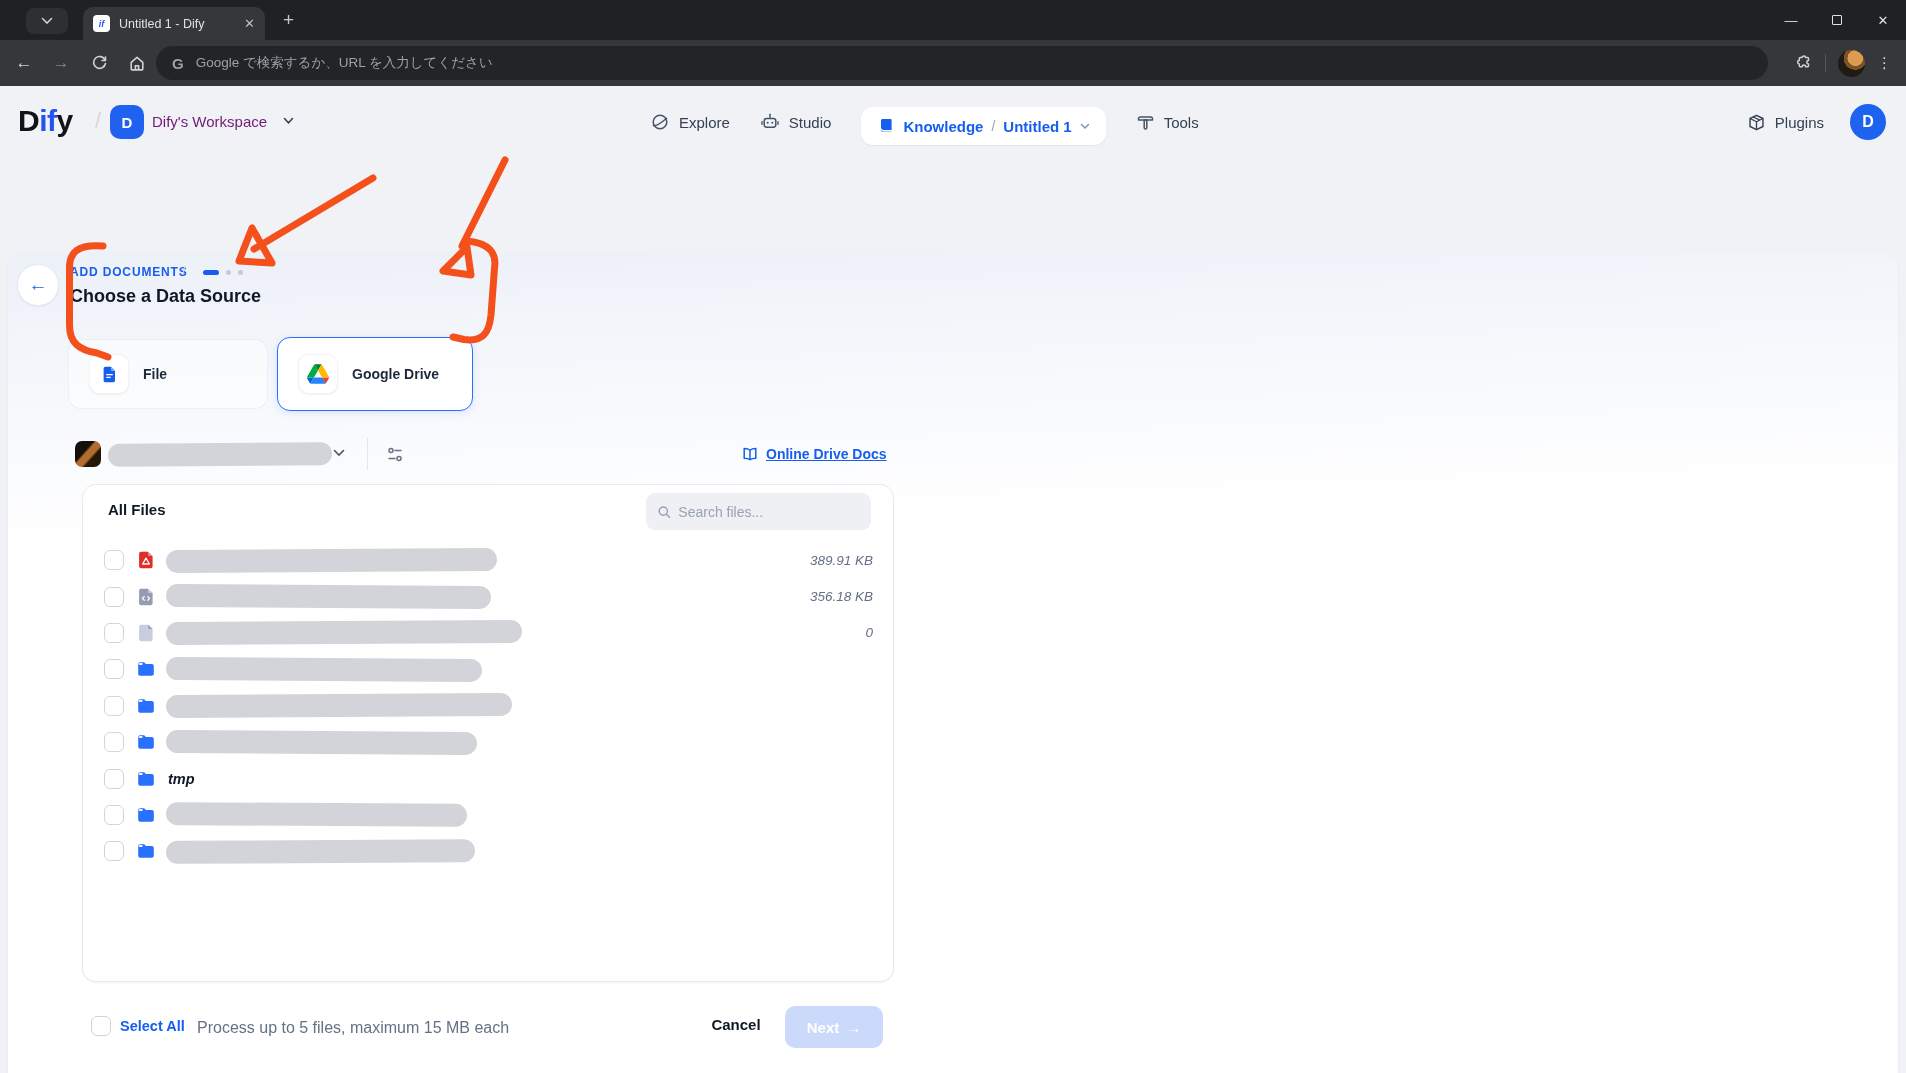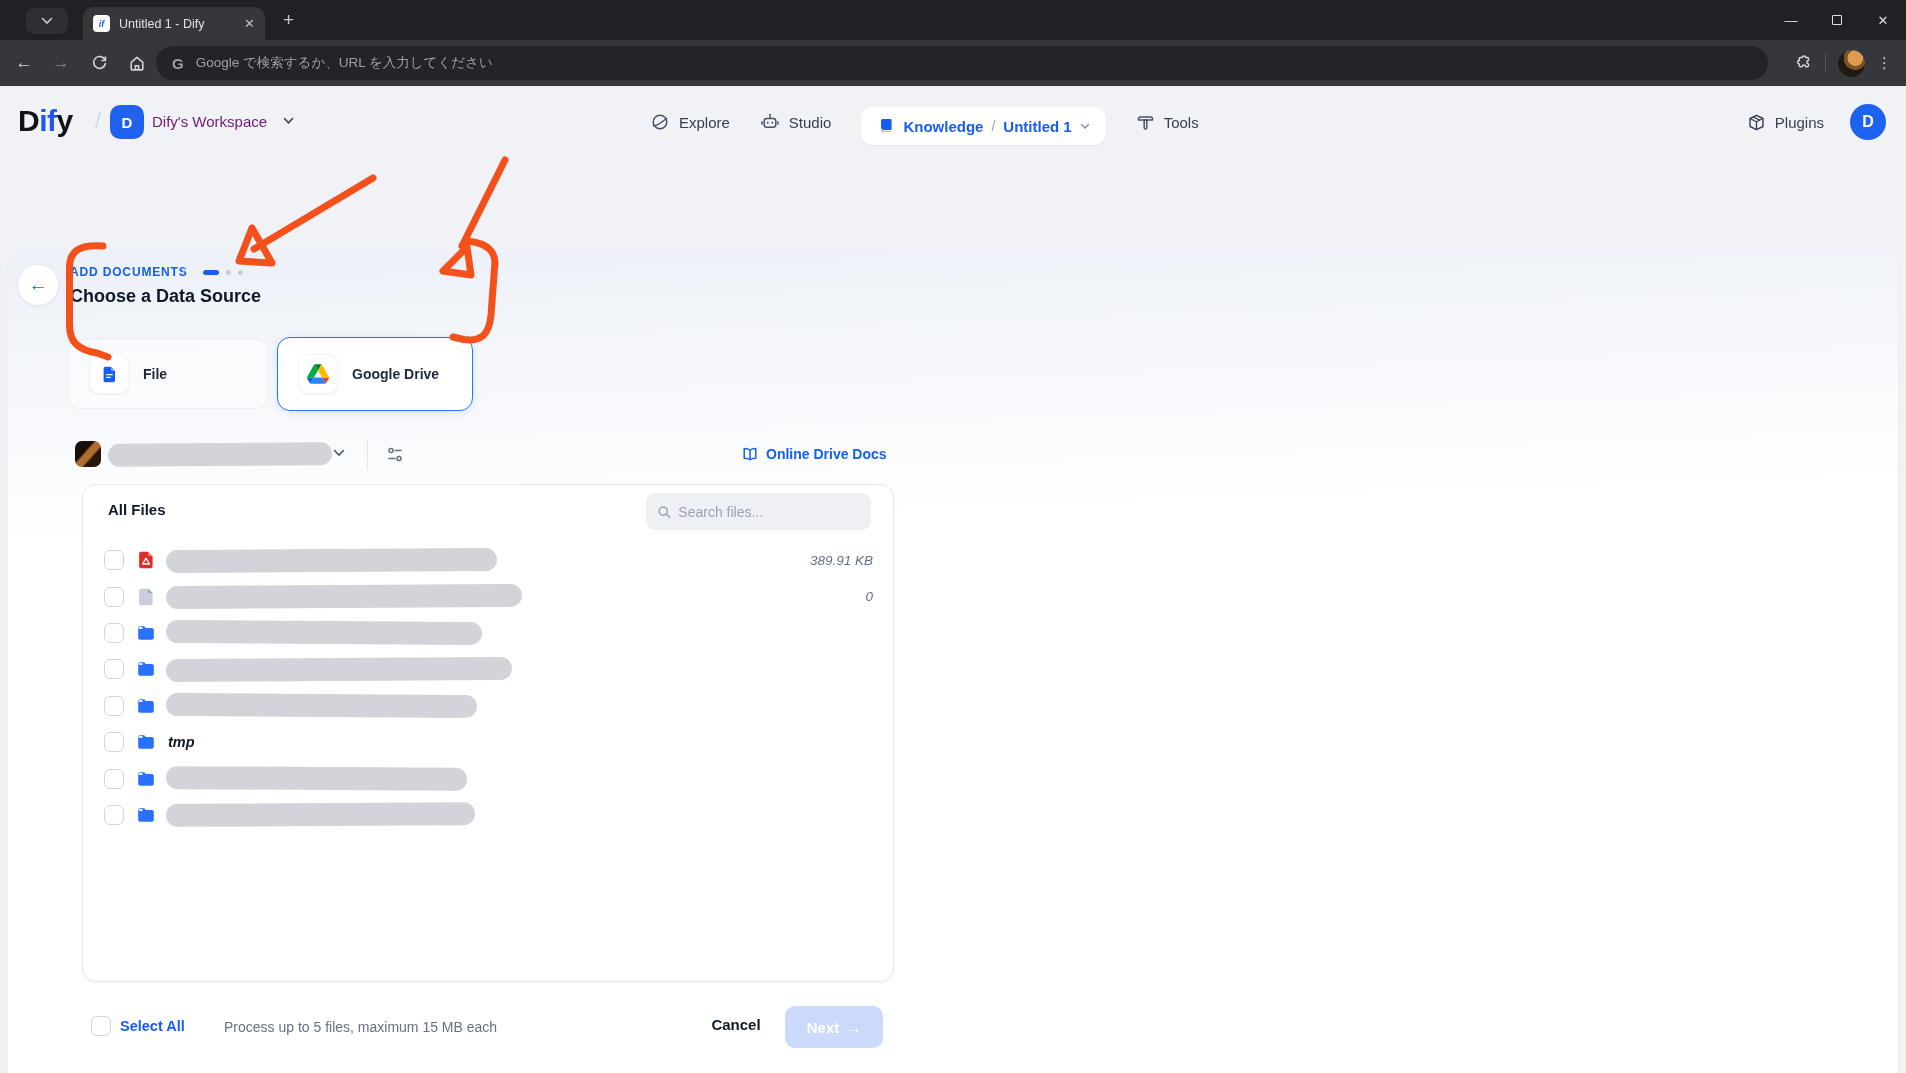--- a/index.html
+++ b/index.html
@@ -64,39 +64,39 @@
   .src-gdrive { left:277px; top:251px; width:196px; height:74px; background:#fff; border:1.5px solid #2970ff; box-shadow:0 2px 8px rgba(21,94,239,.13); }
   .src-tile { width:40px; height:40px; border-radius:10px; background:#fff; border:1px solid rgba(16,24,40,.05); box-shadow:0 1px 2px rgba(16,24,40,.06); display:flex; align-items:center; justify-content:center; flex:none; }
   .src-label { font-size:14px; font-weight:600; color:#1d2939; }
 
   .acct-av { position:absolute; left:75px; top:355px; width:26px; height:26px; border-radius:7px; background:linear-gradient(132deg,#17100a 38%,#b06d2e 44% 60%,#241709 66%); }
   .blob { background:#d2d4d9; border-radius:12px; }
   .acct-blob { position:absolute; left:108px; top:357px; height:23px; transform:rotate(-.4deg); }
   .acct-chev { position:absolute; left:333px; top:363px; }
   .acct-div { position:absolute; left:367px; top:352px; width:1px; height:32px; background:#e5e7ee; }
   .acct-filter { position:absolute; left:384px; top:358px; }
-  .online-docs { position:absolute; left:741px; top:359px; display:flex; align-items:center; gap:7px; font-size:14px; font-weight:600; color:#155eef; }
+  .online-docs { position:absolute; left:741px; top:359px; display:flex; align-items:center; gap:7px; font-size:14px; font-weight:600; color:#155eef;text-decoration:underline; }
 
   .panel { position:absolute; left:70px; top:398px; width:812px; height:498px; background:#fff; border:1px solid #e8eaf0; border-radius:14px; box-shadow:0 1px 2px rgba(16,24,40,.05);margin-left:12px; }
   .panel-title { position:absolute; left:25px; top:16px; font-size:15px; font-weight:700; color:#101828; }
   .search-box { position:absolute; left:563px; top:8px; width:225px; height:37px; background:#eef0f4; border-radius:9px; display:flex; align-items:center; padding:0 11px; gap:7px; }
   .search-input { border:none; outline:none; background:transparent; font-size:14px; color:#344054; width:100%; font-family:inherit; }
   .search-input::placeholder { color:#98a2b3; }
   .file-list { position:absolute; left:0; top:57px; width:100%;font-style:italic; }
   .f-row { display:flex; align-items:center; height:36.4px; padding:0 20px 0 21px; }
   .cb { width:20px; height:20px; border:1.5px solid #d0d5dd; border-radius:6px; background:#fff; flex:none; }
   .f-ic { width:20px; height:20px; margin-left:12px; flex:none; display:flex; align-items:center; justify-content:center; }
   .f-blob { height:23px; margin-left:10px; }
   .f-name { margin-left:12px; font-size:14.5px; font-weight:600; color:#101828; }
   .f-spacer { flex:1; }
   .f-size { font-size:13.5px; color:#667085; }
 
   .foot-cb { position:absolute; left:91px; top:930px; }
   .select-all { position:absolute; left:120px; top:932px; font-size:14.5px; font-weight:700; color:#155eef; }
-  .foot-hint { position:absolute; left:224px; top:933px; font-size:14px; color:#667085; }
+  .foot-hint { position:absolute; left:197px; top:933px; font-size:16px; color:#667085; }
   .cancel-btn { position:absolute; left:700px; top:930px; width:72px; text-align:center; font-size:15px; font-weight:600; color:#101828; }
   .next-btn { position:absolute; left:785px; top:920px; width:98px; height:42px; border-radius:10px; background:#cbd9fb; color:#fff; font-size:15px; font-weight:600; display:flex; align-items:center; justify-content:center; gap:7px; }
 
   .annotations { position:absolute; left:0; top:0; width:1906px; height:1073px; pointer-events:none; z-index:50; }
   .anno { fill:none; stroke:#f4501b; stroke-width:7; stroke-linecap:round; stroke-linejoin:round; }
 </style>
 </head>
 <body>
 
 <div class="screen">
@@ -294,20 +294,33 @@
                   </svg>
                 </span>
                 <span class="blob f-blob" style="width: 331px; transform: rotate(-0.35deg);"></span>
                 <span class="f-spacer"></span>
                 <span class="f-size">389.91 KB</span>
               </div>
               <div class="f-row">
                 <span class="cb"></span>
                 <span class="f-ic">
                   <svg width="20" height="20" viewBox="0 0 20 20">
+                    <path d="M5 1.8h7.1l4.5 4.2v10.3a1.9 1.9 0 0 1-1.9 1.9H5a1.9 1.9 0 0 1-1.9-1.9V3.7A1.9 1.9 0 0 1 5 1.8z" fill="#959bb0"></path>
+                    <path d="M12.1 1.8 16.6 6h-3.4a1.1 1.1 0 0 1-1.1-1.1z" fill="#ffffff" opacity=".45"></path>
+                    <path d="M8.2 9.6 6.4 11.4l1.8 1.8M11.8 9.6l1.8 1.8-1.8 1.8" fill="none" stroke="#fff" stroke-width="1.3" stroke-linecap="round" stroke-linejoin="round"></path>
+                  </svg>
+                </span>
+                <span class="blob f-blob" style="width: 325px; transform: rotate(0.35deg);"></span>
+                <span class="f-spacer"></span>
+                <span class="f-size">356.18 KB</span>
+              </div>
+              <div class="f-row">
+                <span class="cb"></span>
+                <span class="f-ic">
+                  <svg width="20" height="20" viewBox="0 0 20 20">
                     <path d="M5 1.8h7.1l4.5 4.2v10.3a1.9 1.9 0 0 1-1.9 1.9H5a1.9 1.9 0 0 1-1.9-1.9V3.7A1.9 1.9 0 0 1 5 1.8z" fill="#c9cdde"></path>
                     <path d="M12.1 1.8 16.6 6h-3.4a1.1 1.1 0 0 1-1.1-1.1z" fill="#9aa0b5"></path>
                   </svg>
                 </span>
                 <span class="blob f-blob" style="width: 356px; transform: rotate(-0.35deg);"></span>
                 <span class="f-spacer"></span>
                 <span class="f-size">0</span>
               </div>
               <div class="f-row">
                 <span class="cb"></span>

